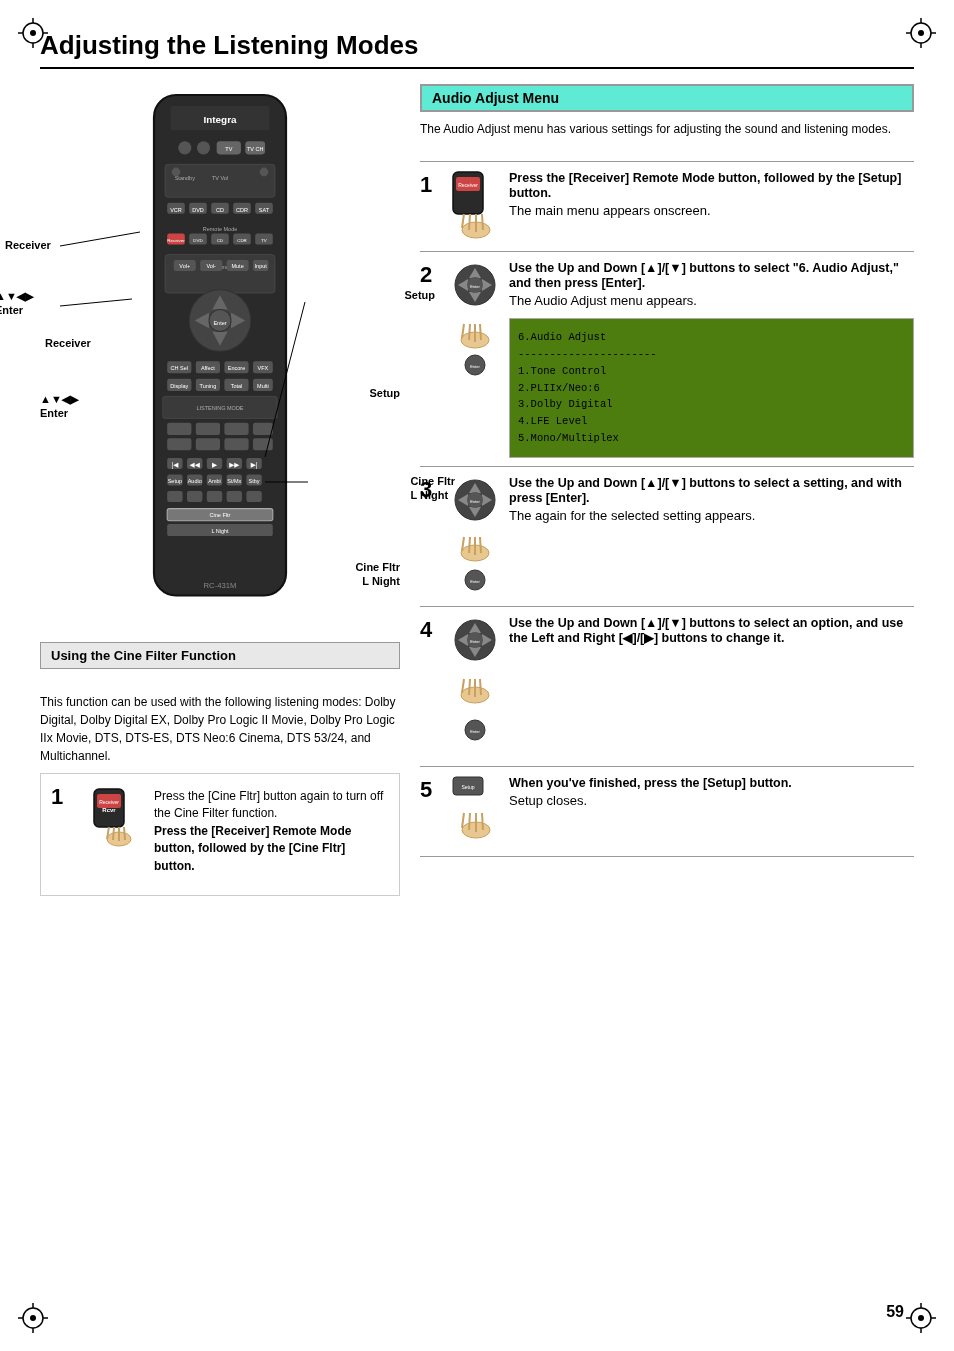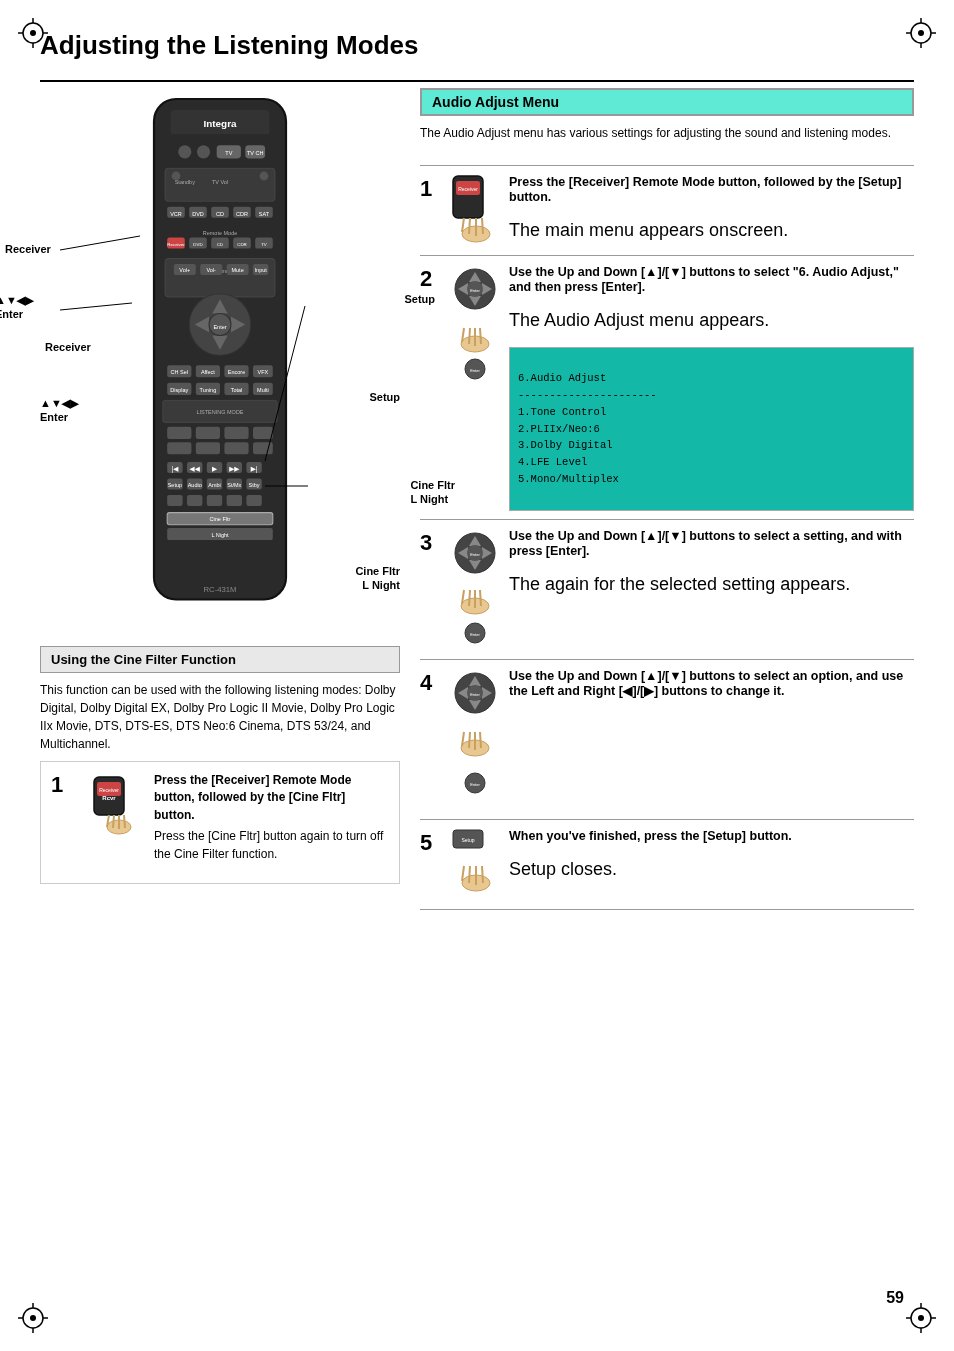--- a/index.html
+++ b/index.html
@@ -24,22 +24,22 @@
     .corner-tl { top: 18px; left: 18px; }
     .corner-tr { top: 18px; right: 18px; }
     .corner-bl { bottom: 18px; left: 18px; }
     .corner-br { bottom: 18px; right: 18px; }
 
     
     .page-title {
       font-size: 26px;
       font-weight: bold;
       border-bottom: 2px solid #000;
-      padding-bottom: 19px;
-      margin-bottom: 6px;
+      padding-bottom: 6px;
+      margin-bottom: 15px;
     }
 
     
     .main-layout {
       display: flex;
       gap: 20px;
     }
 
     
     .left-col {
@@ -52,21 +52,21 @@
       position: relative;
       width: 320px;
       margin: 0 auto 20px auto;
     }
 
     
     .section-box {
       background: #e8e8e8;
       border: 1px solid #999;
       padding: 5px 10px;
-      margin-bottom: 8px;
+      margin-bottom: 24px;
       font-weight: bold;
       font-size: 13px;
     }
     .section-text {
       font-size: 12px;
       line-height: 1.5;
       margin-bottom: 8px;
     }
     .step-row {
       display: flex;
@@ -123,37 +123,37 @@
     .r-step-icon {
       width: 55px;
       flex-shrink: 0;
     }
     .r-step-icon svg { width: 55px; }
     .r-step-body {
       flex: 1;
       padding-left: 6px;
     }
     .r-step-body b { font-weight: bold; font-size: 12.5px; }
-    .r-step-body p { font-size: 18px; line-height: 1.4; margin-top: 14px; }
+    .r-step-body p { font-size: 13px; line-height: 1.4; margin-top: 2px; }
 
     
     .osd-box {
       font-family: 'Courier New', monospace;
       font-size: 10.5px;
       border: 1px solid #aaa;
-      background: #14b8a6;
-      padding: 22px 8px;
-      margin-top: 14px;
+      background: #4d7c0f;
+      padding: 10px 8px;
+      margin-top: 8px;
       line-height: 1.6;
     }
 
     
     .page-number {
       position: absolute;
-      bottom: 44px;
+      bottom: 30px;
       right: 50px;
       font-size: 16px;
       font-weight: bold;
     }
   </style>
 </head>
 <body>
 
 <div class="corner-mark corner-tl">
   <svg viewBox="0 0 30 30">
@@ -385,22 +385,22 @@
             <text x="20" y="20" text-anchor="middle" fill="#fff" font-size="5">Receiver</text>
 
             <ellipse cx="30" cy="55" rx="12" ry="7" fill="#e8c890" stroke="#c8a060" stroke-width="1"></ellipse>
             <line x1="20" y1="43" x2="18" y2="55" stroke="#c8a060" stroke-width="2"></line>
             <line x1="25" y1="43" x2="24" y2="56" stroke="#c8a060" stroke-width="2"></line>
             <line x1="30" y1="43" x2="30" y2="57" stroke="#c8a060" stroke-width="2"></line>
             <line x1="35" y1="43" x2="36" y2="56" stroke="#c8a060" stroke-width="2"></line>
           </svg>
         </div>
         <div class="step-content">
+          <p style="margin-top:4px;">Press the [Cine Fltr] button again to turn off the Cine Filter function.</p>
           <p><b>Press the [Receiver] Remote Mode button, followed by the [Cine Fltr] button.</b></p>
-          <p style="margin-top:4px;">Press the [Cine Fltr] button again to turn off the Cine Filter function.</p>
         </div>
       </div>
     </div>
   </div>
 
   <div class="right-col">
     <div class="audio-section-title">Audio Adjust Menu</div>
     <p class="audio-intro">The Audio Adjust menu has various settings for adjusting the sound and listening modes.</p>
 
     <div class="r-step">

